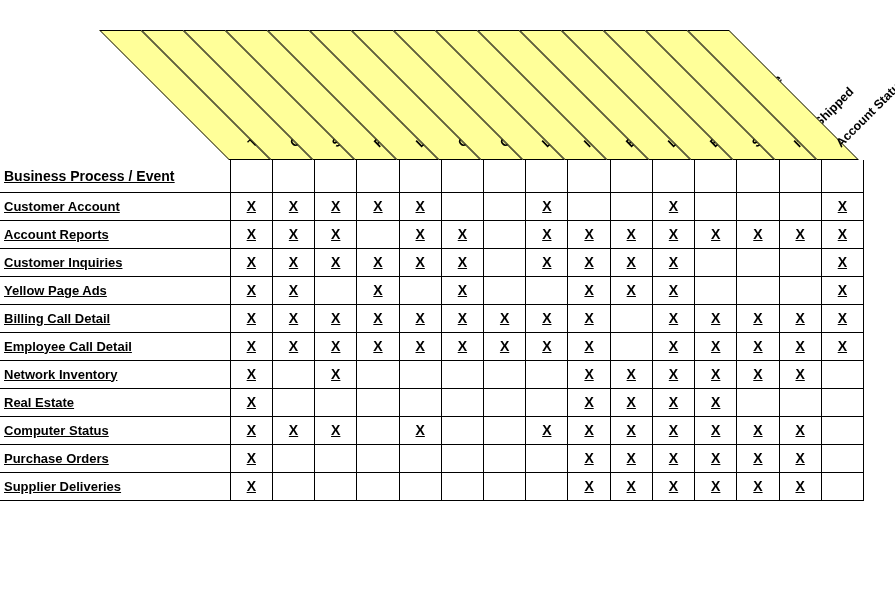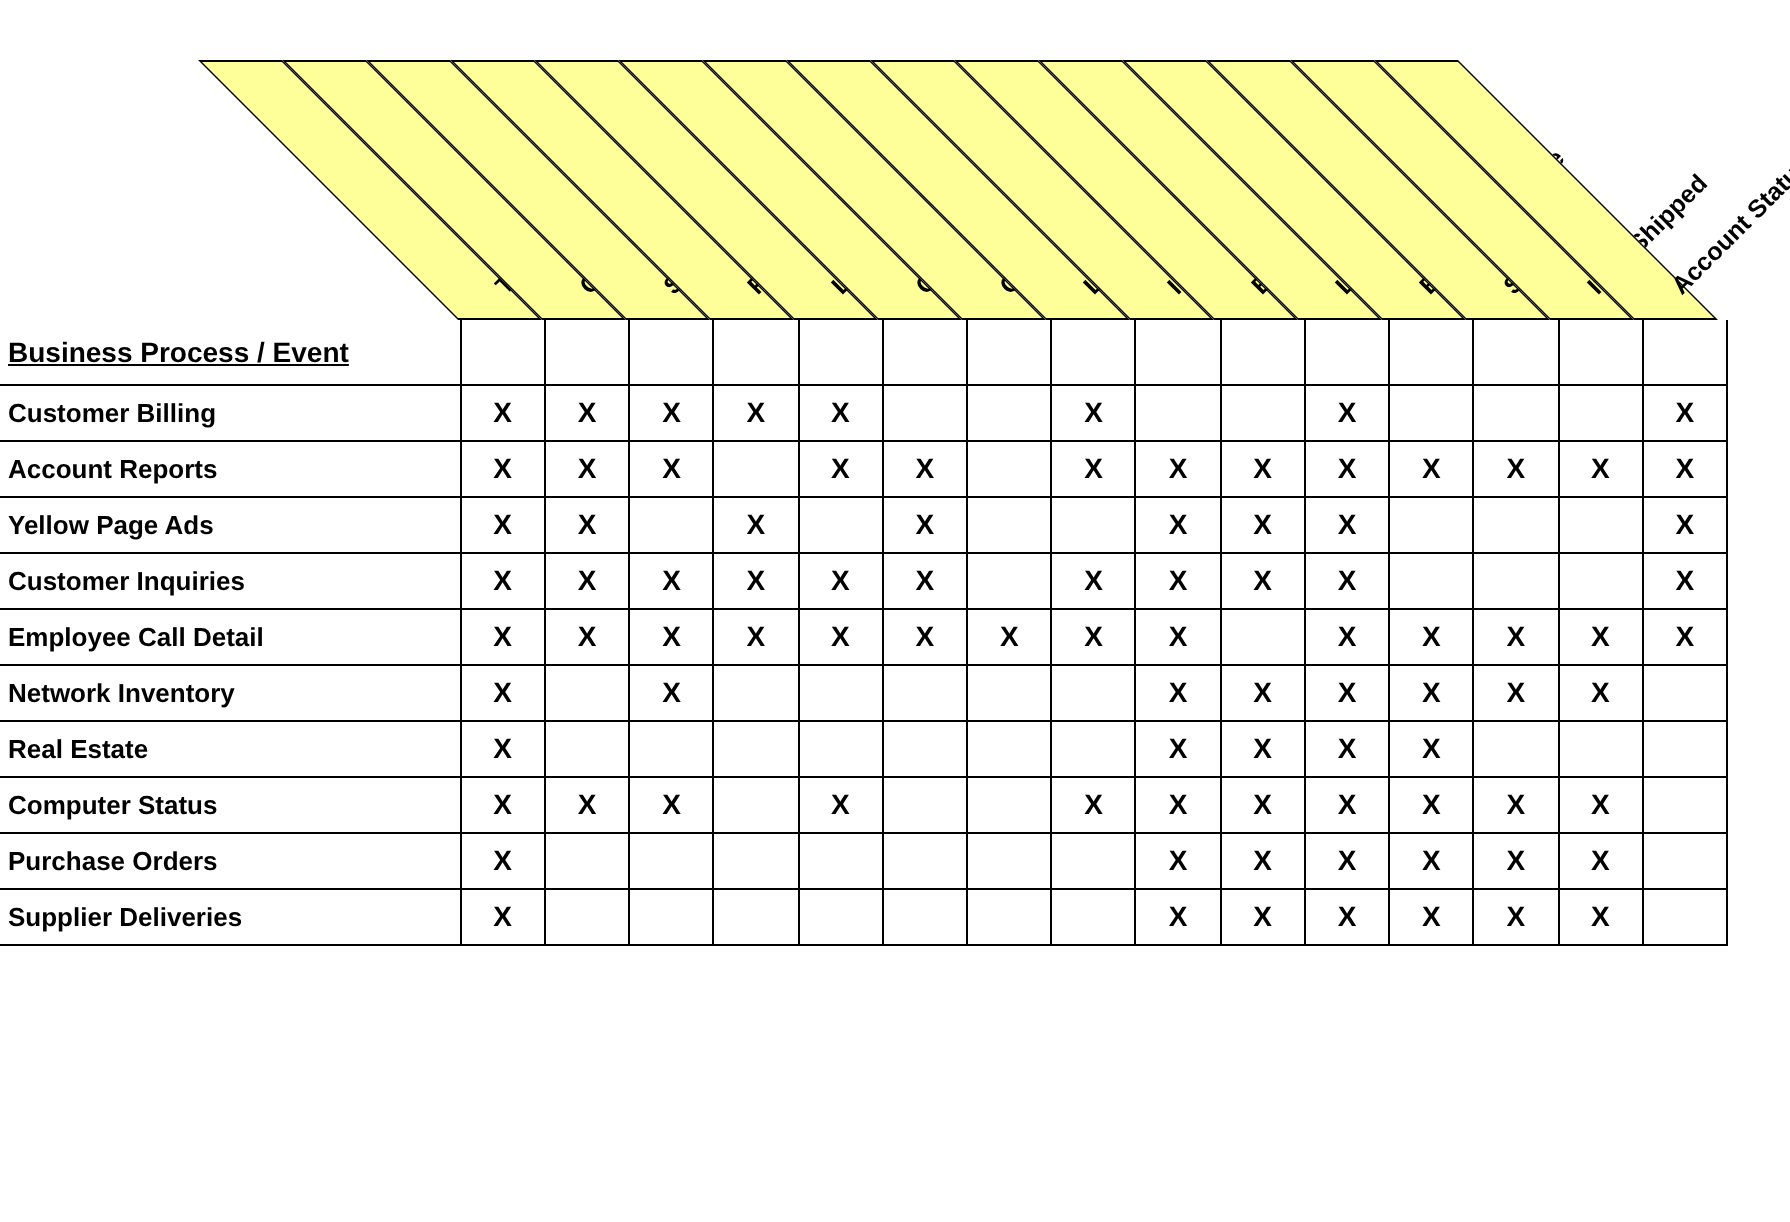--- a/index.html
+++ b/index.html
@@ -49,20 +49,21 @@
     transform: rotate(-45deg);
     transform-origin: left bottom;
     white-space: nowrap;
     font-weight: bold;
     font-size: 12.5px;
   }
   table.matrix {
     border-collapse: collapse;
     width: 864px;
     table-layout: fixed;
+    text-decoration: underline;
   }
   table.matrix td, table.matrix th {
     border: 1px solid #000;
     height: 28px;
     padding: 0;
     vertical-align: middle;
     box-sizing: border-box;
   }
   .rowlabel-cell {
     width: 229px;
@@ -170,21 +171,21 @@
           <td class="data-cell" style="border-top: none;"></td>
           <td class="data-cell" style="border-top: none;"></td>
           <td class="data-cell" style="border-top: none;"></td>
           <td class="data-cell" style="border-top: none;"></td>
           <td class="data-cell" style="border-top: none;"></td>
           <td class="data-cell" style="border-top: none;"></td>
           <td class="data-cell" style="border-top: none;"></td>
           <td class="data-cell" style="border-top: none;"></td>
         </tr>
         <tr>
-          <td class="rowlabel-cell">Customer Billing</td>
+          <td class="rowlabel-cell">Customer Account</td>
           <td class="data-cell">X</td>
           <td class="data-cell">X</td>
           <td class="data-cell">X</td>
           <td class="data-cell">X</td>
           <td class="data-cell">X</td>
           <td class="data-cell"></td>
           <td class="data-cell"></td>
           <td class="data-cell">X</td>
           <td class="data-cell"></td>
           <td class="data-cell"></td>
@@ -206,53 +207,71 @@
           <td class="data-cell">X</td>
           <td class="data-cell">X</td>
           <td class="data-cell">X</td>
           <td class="data-cell">X</td>
           <td class="data-cell">X</td>
           <td class="data-cell">X</td>
           <td class="data-cell">X</td>
           <td class="data-cell">X</td>
         </tr>
         <tr>
+          <td class="rowlabel-cell">Customer Inquiries</td>
+          <td class="data-cell">X</td>
+          <td class="data-cell">X</td>
+          <td class="data-cell">X</td>
+          <td class="data-cell">X</td>
+          <td class="data-cell">X</td>
+          <td class="data-cell">X</td>
+          <td class="data-cell"></td>
+          <td class="data-cell">X</td>
+          <td class="data-cell">X</td>
+          <td class="data-cell">X</td>
+          <td class="data-cell">X</td>
+          <td class="data-cell"></td>
+          <td class="data-cell"></td>
+          <td class="data-cell"></td>
+          <td class="data-cell">X</td>
+        </tr>
+        <tr>
           <td class="rowlabel-cell">Yellow Page Ads</td>
           <td class="data-cell">X</td>
           <td class="data-cell">X</td>
           <td class="data-cell"></td>
           <td class="data-cell">X</td>
           <td class="data-cell"></td>
           <td class="data-cell">X</td>
           <td class="data-cell"></td>
           <td class="data-cell"></td>
           <td class="data-cell">X</td>
           <td class="data-cell">X</td>
           <td class="data-cell">X</td>
           <td class="data-cell"></td>
           <td class="data-cell"></td>
           <td class="data-cell"></td>
           <td class="data-cell">X</td>
         </tr>
         <tr>
-          <td class="rowlabel-cell">Customer Inquiries</td>
-          <td class="data-cell">X</td>
-          <td class="data-cell">X</td>
-          <td class="data-cell">X</td>
-          <td class="data-cell">X</td>
-          <td class="data-cell">X</td>
-          <td class="data-cell">X</td>
-          <td class="data-cell"></td>
-          <td class="data-cell">X</td>
-          <td class="data-cell">X</td>
-          <td class="data-cell">X</td>
-          <td class="data-cell">X</td>
-          <td class="data-cell"></td>
-          <td class="data-cell"></td>
-          <td class="data-cell"></td>
+          <td class="rowlabel-cell">Billing Call Detail</td>
+          <td class="data-cell">X</td>
+          <td class="data-cell">X</td>
+          <td class="data-cell">X</td>
+          <td class="data-cell">X</td>
+          <td class="data-cell">X</td>
+          <td class="data-cell">X</td>
+          <td class="data-cell">X</td>
+          <td class="data-cell">X</td>
+          <td class="data-cell">X</td>
+          <td class="data-cell"></td>
+          <td class="data-cell">X</td>
+          <td class="data-cell">X</td>
+          <td class="data-cell">X</td>
+          <td class="data-cell">X</td>
           <td class="data-cell">X</td>
         </tr>
         <tr>
           <td class="rowlabel-cell">Employee Call Detail</td>
           <td class="data-cell">X</td>
           <td class="data-cell">X</td>
           <td class="data-cell">X</td>
           <td class="data-cell">X</td>
           <td class="data-cell">X</td>
           <td class="data-cell">X</td>

